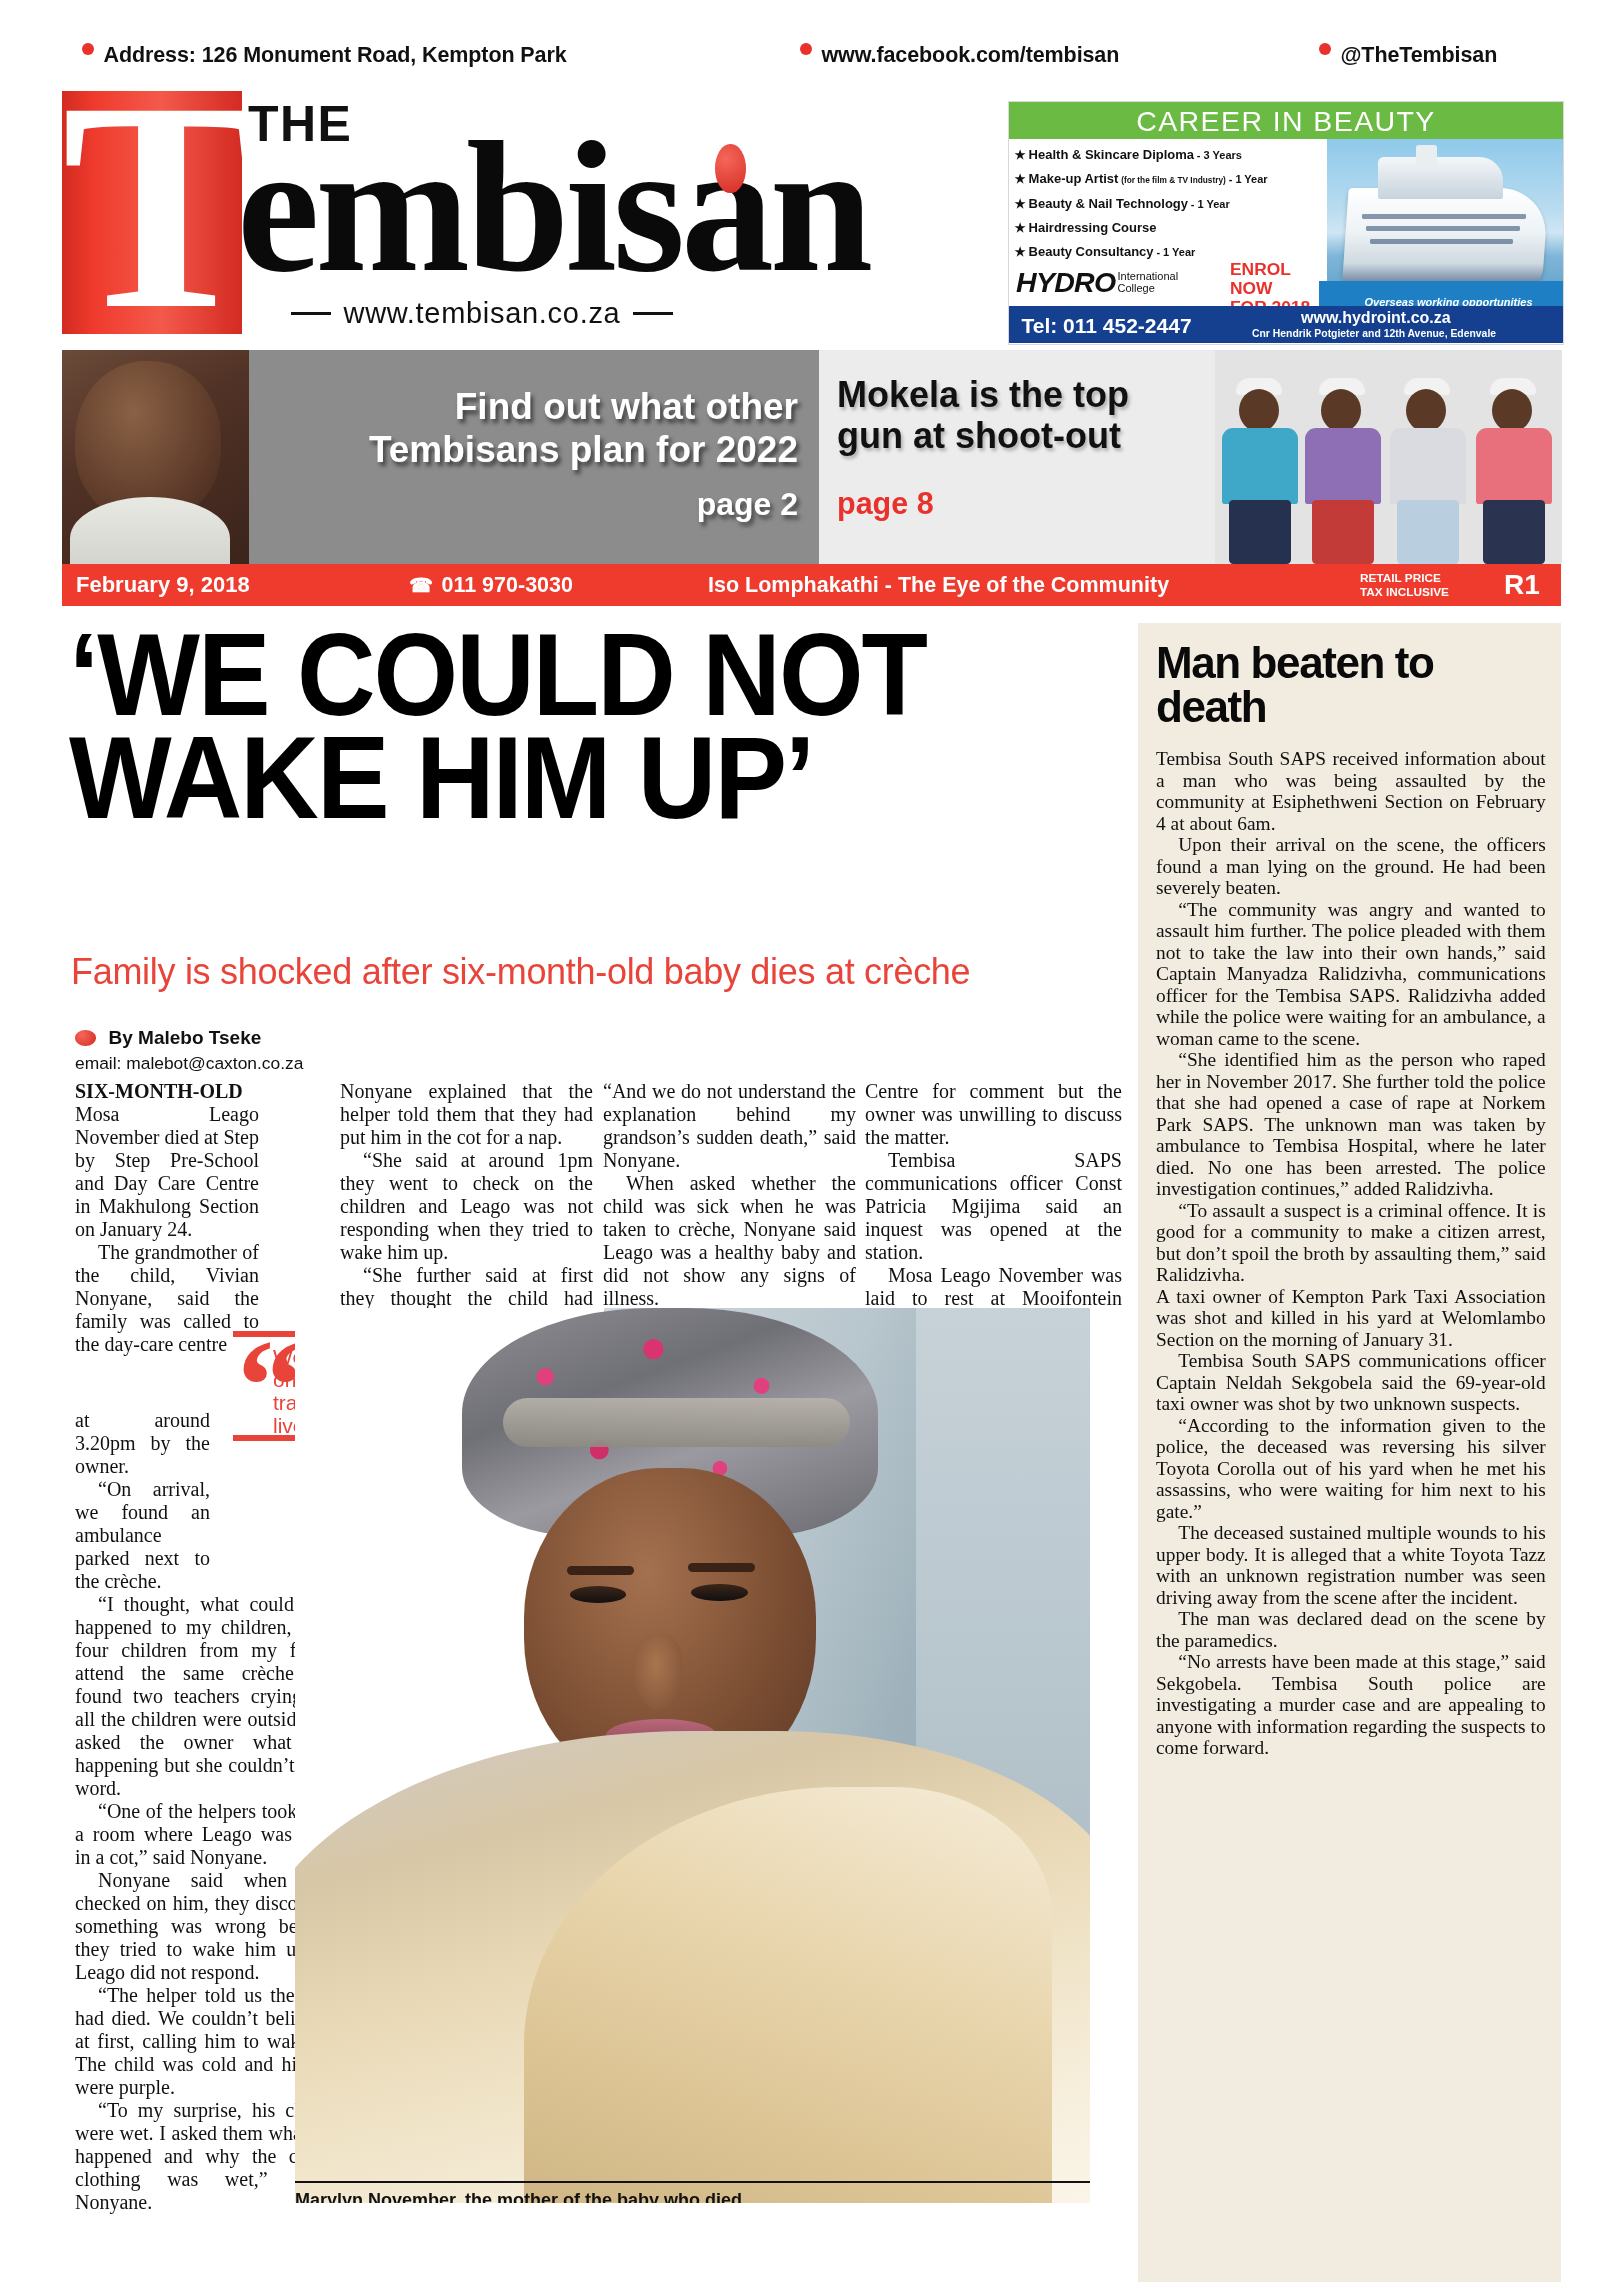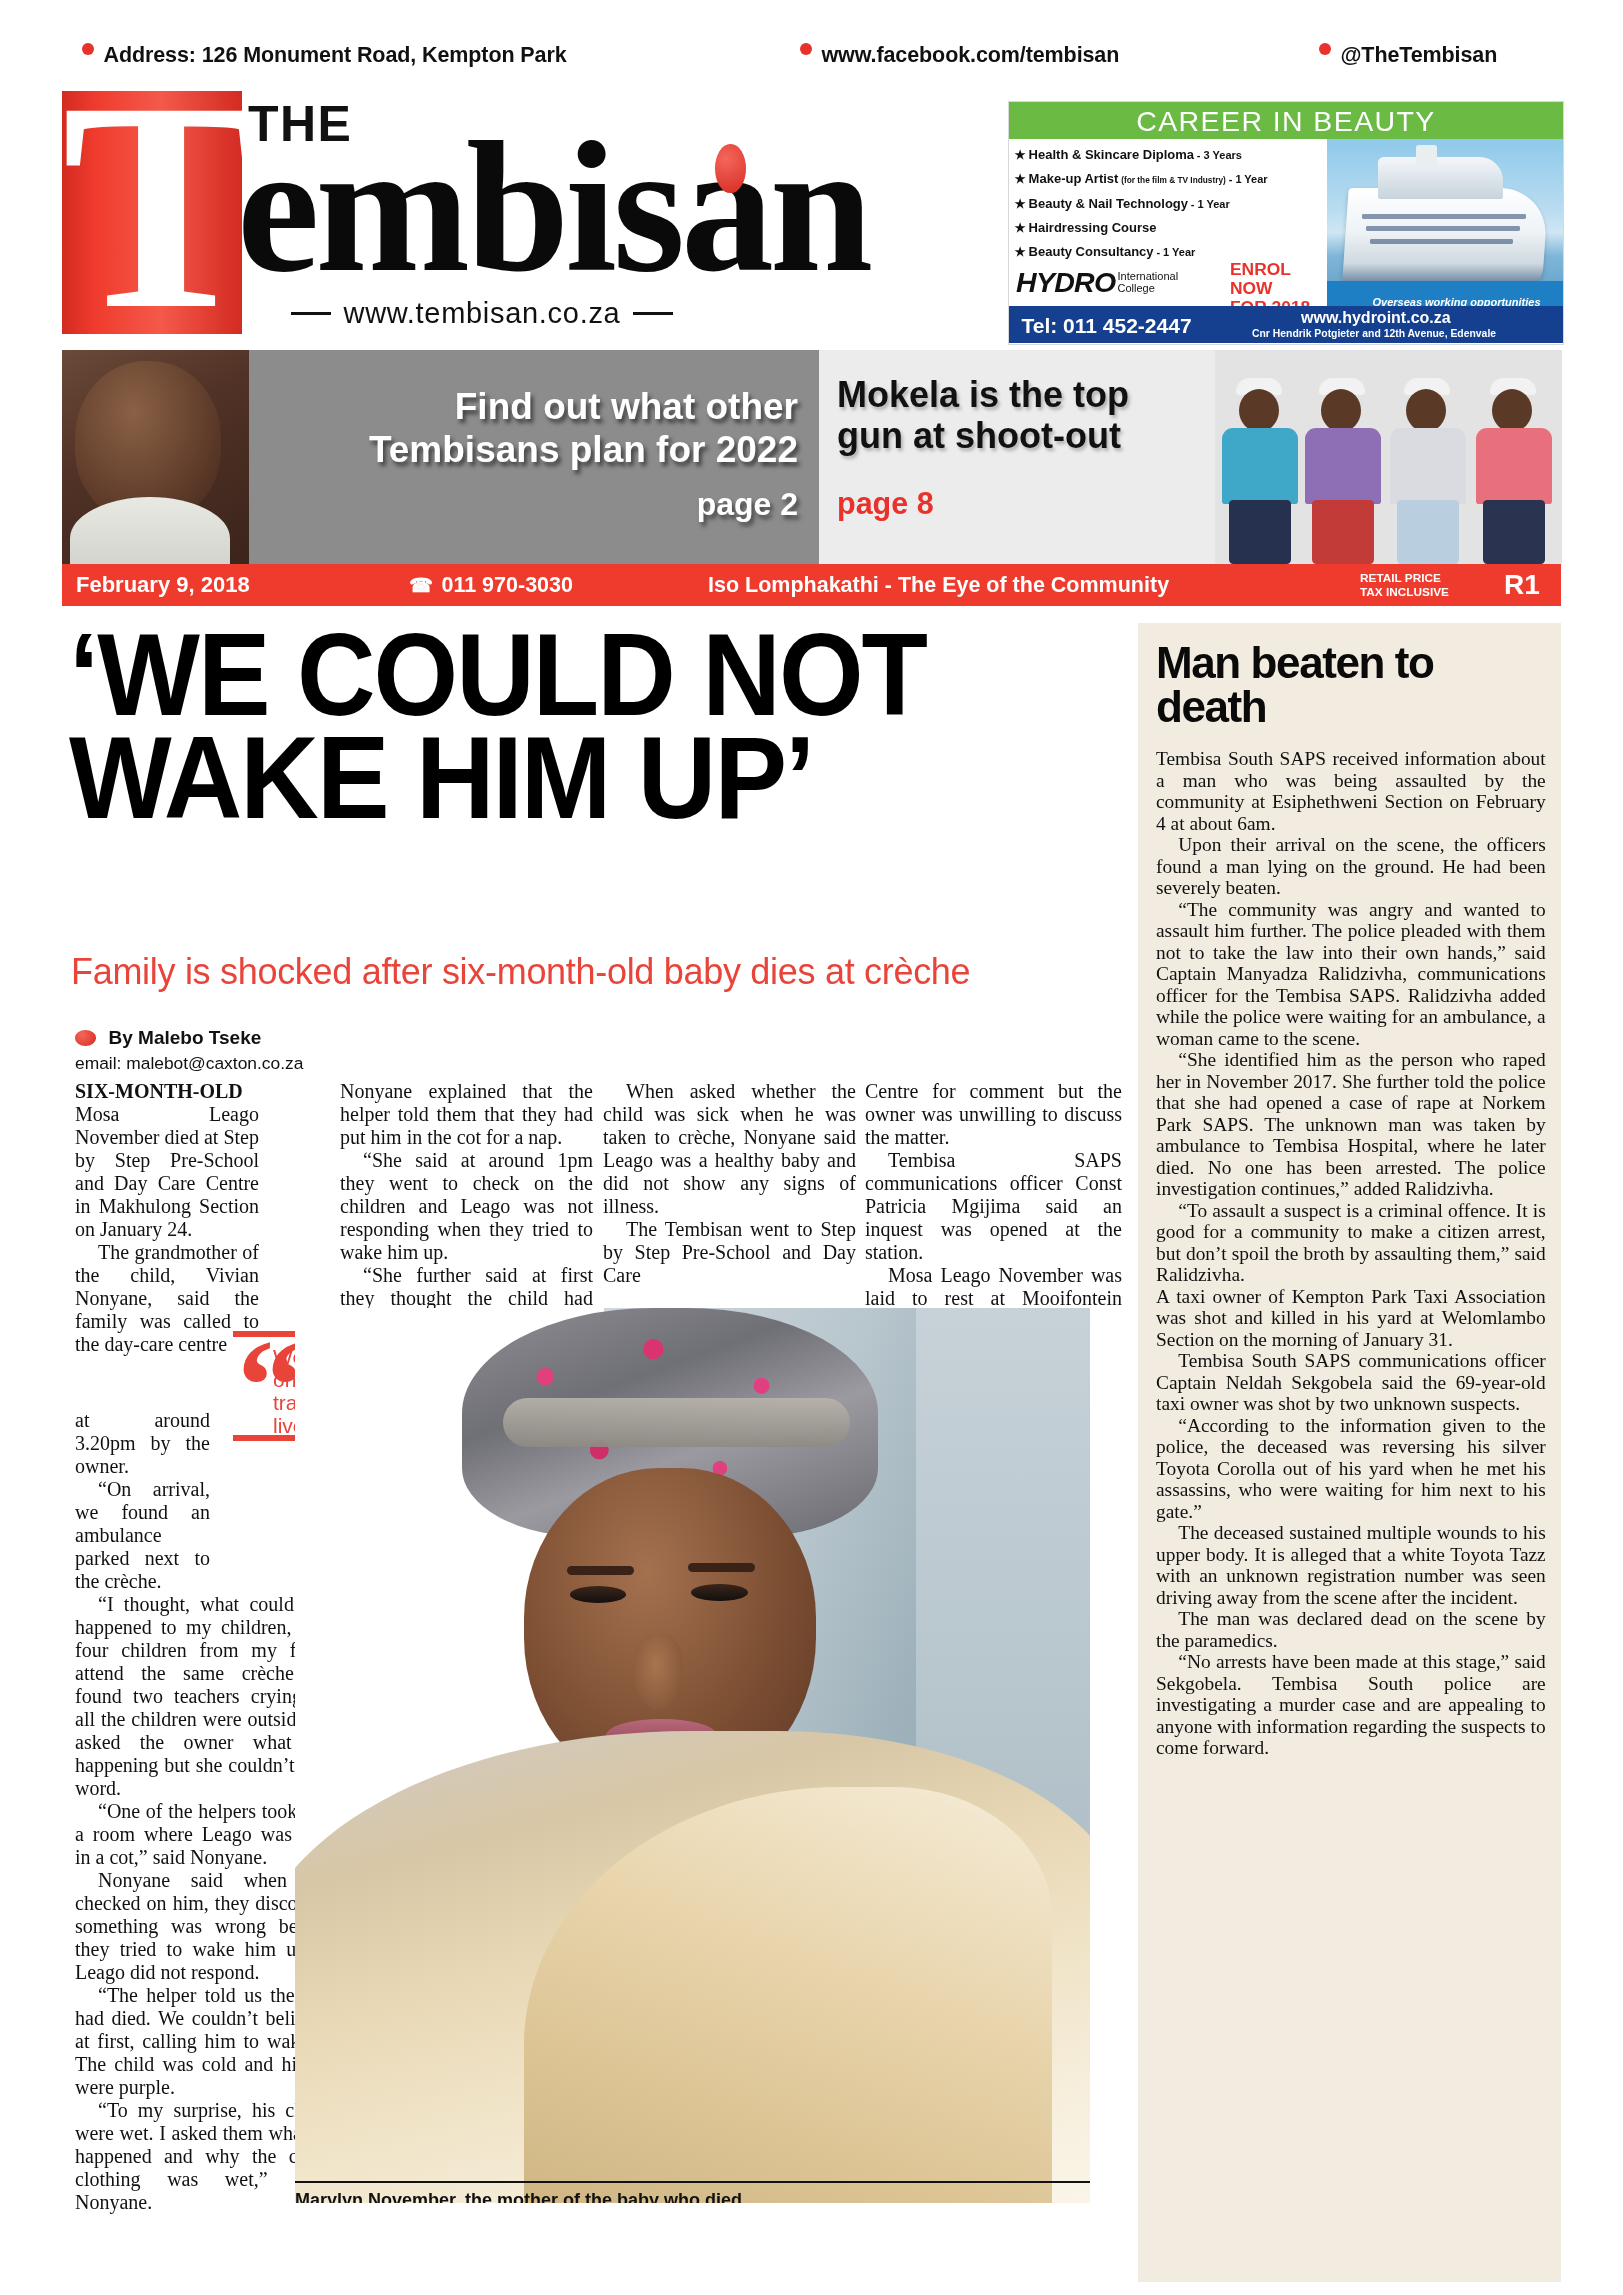--- a/index.html
+++ b/index.html
@@ -50,21 +50,21 @@
         font-weight:700;font-size:17.4px;color:#e8322b;line-height:19px;text-align:left;}
   .ad-ship{position:absolute;left:318px;top:37px;width:236px;height:167px;overflow:hidden;
         background:linear-gradient(#8fc9ea 0%,#b9dcf0 42%,#cfe6f4 56%,#7fb6d8 70%,#5b9bc4 100%);}
   .ship-hull{position:absolute;left:18px;top:49px;width:200px;height:108px;
         background:linear-gradient(#ffffff 0%,#eef3f6 40%,#cfd9e0 70%,#2a4e78 100%);
         border-radius:4.2px 49px 29px 5.6px;transform:skewX(-4deg);box-shadow:0 2.8px 5.6px rgba(0,0,0,.2);}
   .ship-sup{position:absolute;left:51px;top:18px;width:125px;height:42px;
         background:linear-gradient(#f4f7f9,#c7d3dc);border-radius:5.6px 23.6px 2.8px 2.8px;}
   .ship-funnel{position:absolute;left:89px;top:5.6px;width:21px;height:21px;background:#e9eef1;border-radius:2.8px;}
   .ship-row{position:absolute;background:rgba(40,70,110,.55);height:4.9px;border-radius:1.4px;}
-  .ad-ovl{position:absolute;left:318px;top:179px;width:236px;height:42px;background:#1f7fc4;padding-left:23px;}
+  .ad-ovl{position:absolute;left:310px;top:179px;width:236px;height:42px;background:#1f7fc4;padding-left:23px;}
   .ad-ovl span{position:absolute;left:50%;top:50%;transform:translate(-50%,-50%);
         font-family:"Liberation Sans",sans-serif;font-style:italic;font-weight:700;font-size:11px;color:#fff;white-space:nowrap;}
   .ad-foot{position:absolute;left:0;top:204px;width:554px;height:37px;background:#14408f;}
   .ad-tel{position:absolute;left:12.5px;top:8.3px;font-family:"Liberation Sans",sans-serif;font-weight:700;font-size:21px;color:#fff;}
   .ad-web{position:absolute;left:292px;top:2.8px;font-family:"Liberation Sans",sans-serif;font-weight:700;font-size:16px;color:#fff;}
   .ad-addr{position:absolute;left:243px;top:22px;font-family:"Liberation Sans",sans-serif;font-weight:700;font-size:10.4px;color:#fff;}
 
   
   .teasers{position:absolute;left:62px;top:350px;width:1499px;height:214px;}
   .tz{position:absolute;top:0;height:214px;overflow:hidden;}
@@ -369,20 +369,21 @@
   </div>
   <div class="col" id="col2b">
     <p class="first">“They then realised the baby had died,” added Nonyane.</p>
   </div>
   <div class="col" id="col2c">
     <p class="first">Nonyane said Marylyn November, the mother of the baby, was traumatised and needed time to heal.</p>
     <p>“We have been through one of the most traumatic ordeals in our lives. My daughter still wakes up during the night to prepare formula. She is battling to accept what happened to her child.</p>
   </div>
 
   <div class="col" id="col3">
+    <p class="first">“And we do not understand the explanation behind my grandson’s sudden death,” said Nonyane.</p>
     <p>When asked whether the child was sick when he was taken to crèche, Nonyane said Leago was a healthy baby and did not show any signs of illness.</p>
     <p>The Tembisan went to Step by Step Pre-School and Day Care</p>
   </div>
 
   <div class="col" id="col4">
     <p class="first">Centre for comment but the owner was unwilling to discuss the matter.</p>
     <p>Tembisa SAPS communications officer Const Patricia Mgijima said an inquest was opened at the station.</p>
     <p>Mosa Leago November was laid to rest at Mooifontein Cemetery on January 30.</p>
   </div>
 

